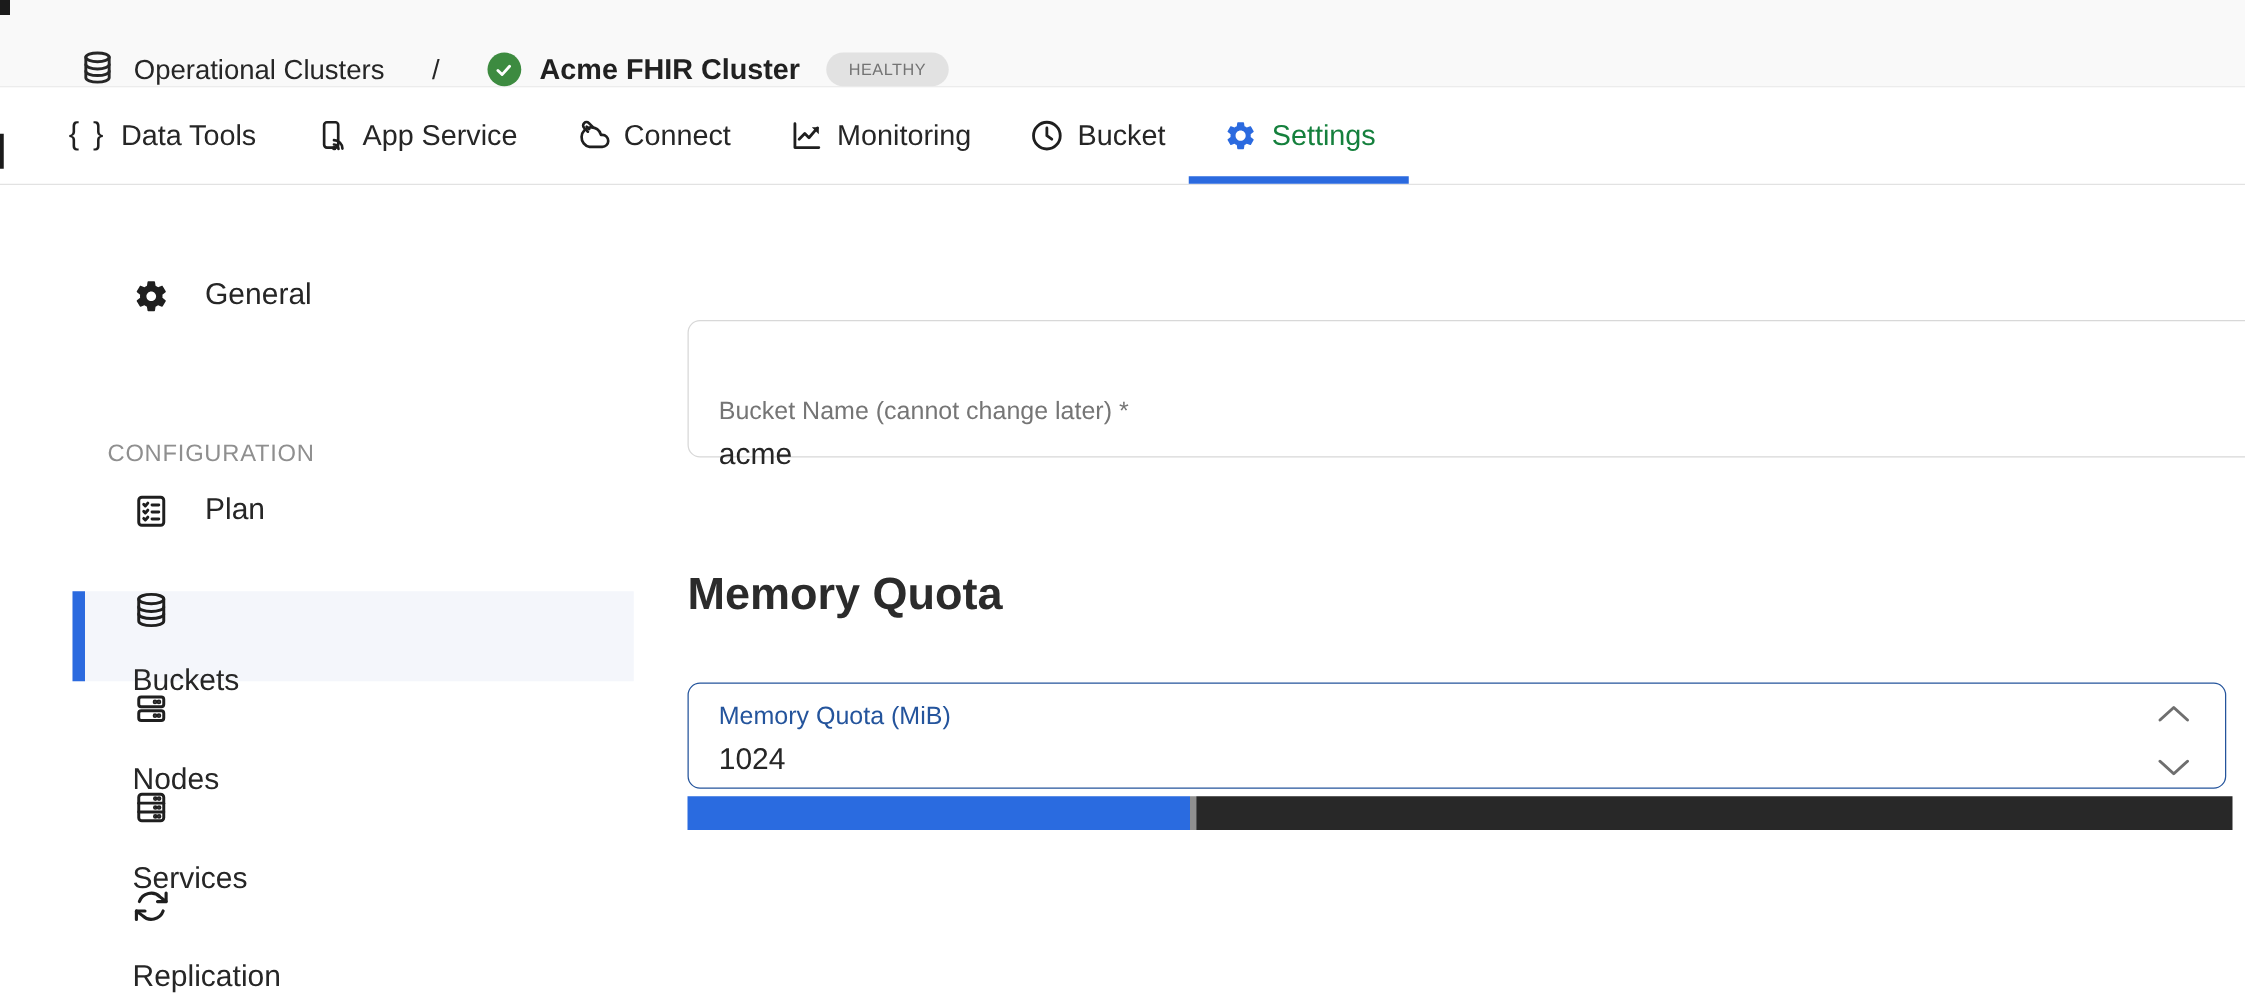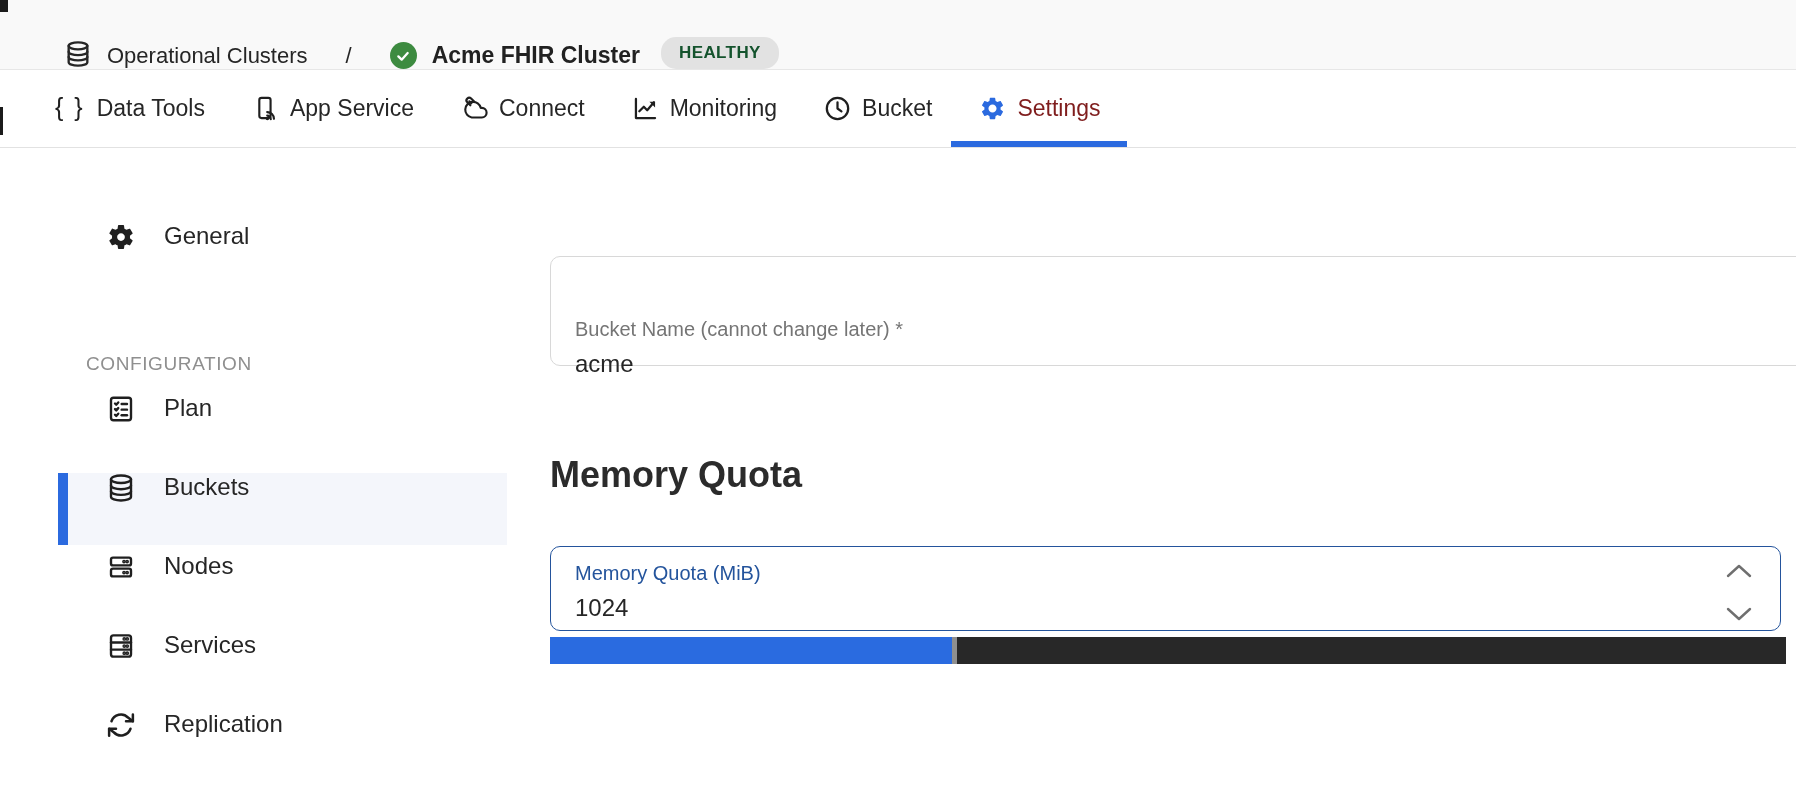--- a/index.html
+++ b/index.html
@@ -16,38 +16,38 @@
   }
   .db-icon svg { display:block; }
   .crumb-root { font-size:22px; color:#262626; margin-left:15px; }
   .crumb-sep  { font-size:22px; color:#262626; margin:0 38px; }
   .check-badge {
     width:27px; height:27px; border-radius:50%; background:#3d8b40;
     display:flex; align-items:center; justify-content:center; flex:none;
   }
   .cluster-name { font-size:23px; font-weight:bold; color:#212121; margin-left:15px; }
   .status-pill {
-    margin-left:21px; background:#e2e2e2; color:#14532d;
-    font-size:17px; font-weight:bold; letter-spacing:.4px;
+    margin-left:21px; background:#e2e2e2; color:#737373;
+    font-size:13px; font-weight:normal; letter-spacing:.4px;
     padding:6px 18px; border-radius:15px;
   }
   .edge-artifact-a { position:absolute; left:0; top:0; width:8px; height:12px; background:#1b1b1b; }
   .edge-artifact-b { position:absolute; left:0; top:107px; width:3px; height:28px; background:#1b1b1b; }
 
   
   .tab-bar {
     height:78px; background:#ffffff; border-bottom:1px solid #e2e2e2;
     display:flex; align-items:center; padding-left:55px; gap:47px;
   }
   .tab {
     height:100%; display:flex; align-items:center; gap:11px;
     font-size:23px; color:#262626; position:relative; cursor:pointer; flex:none;
   }
   .tab .t-icon { display:flex; align-items:center; color:#1f1f1f; }
-  .tab.active { color:#7f1d1d; }
+  .tab.active { color:#15803d; }
   .tab.active .t-icon { color:#2b6adf; }
   .tab.active::after {
     content:""; position:absolute; left:-28px; right:-26px; bottom:0;
     height:6px; background:#2b6adf;
   }
   .braces { font-size:25px; font-weight:500; letter-spacing:3px; line-height:1; padding-bottom:3px; }
 
   
   .sidebar { position:absolute; left:0; top:148px; width:510px; }
   .side-row {
@@ -58,21 +58,21 @@
   .side-row .s-label { font-size:24px; color:#262626; }
   .side-row.first { margin-top:74px; }
   .side-row.active { background:#f4f6fb; }
   .side-row.active::before {
     content:""; position:absolute; left:0; top:0; bottom:0; width:10px; background:#2b6adf;
   }
   .side-section {
     margin:59px 0 19px 86px; font-size:19px; color:#8f8f8f;
     letter-spacing:.6px; line-height:22px;
   }
-  .config-list .side-row + .side-row { margin-top:7px; }
+  .config-list .side-row + .side-row { margin-top:7px;flex-direction:column; }
 
   
   .main { position:absolute; left:550px; top:148px; right:0; }
   .page-title { font-size:37px; font-weight:bold; color:#2b2b2b; margin-top:40px; letter-spacing:.2px; }
 
   .text-field {
     margin-top:108px; width:1266px; height:110px;
     border:1px solid #d8d8d8; border-radius:10px; background:#fff;
     padding:20px 24px 0;
   }

